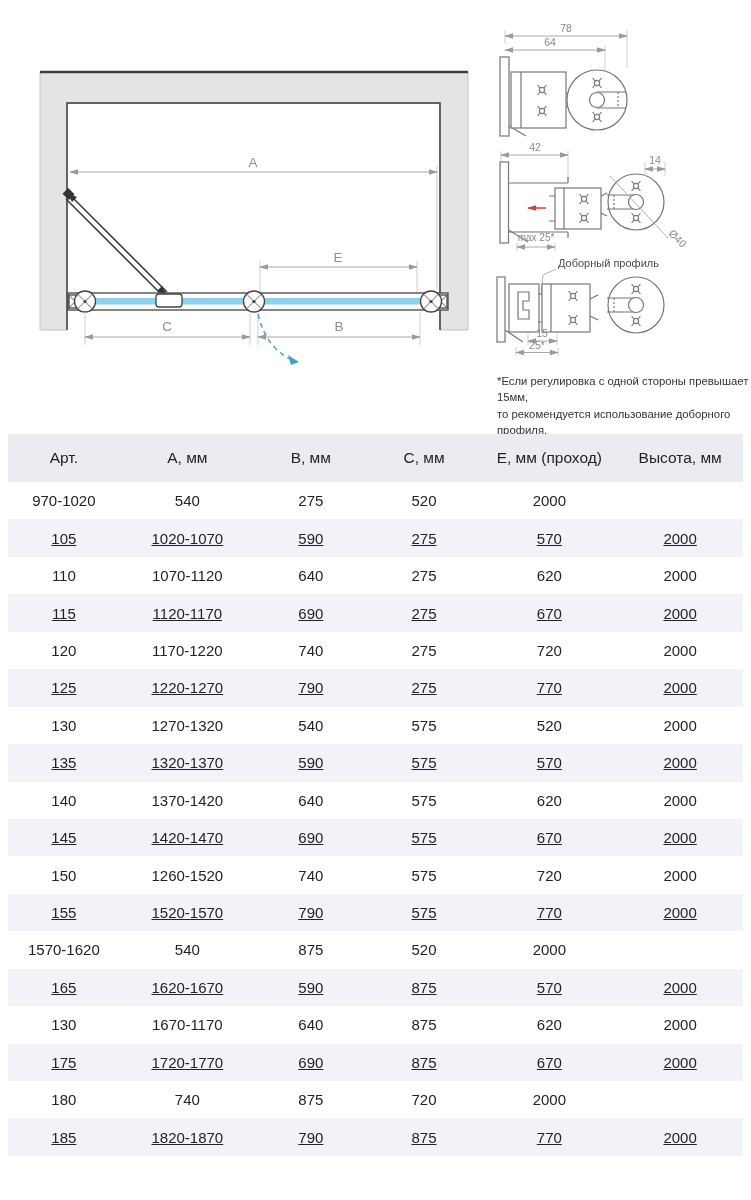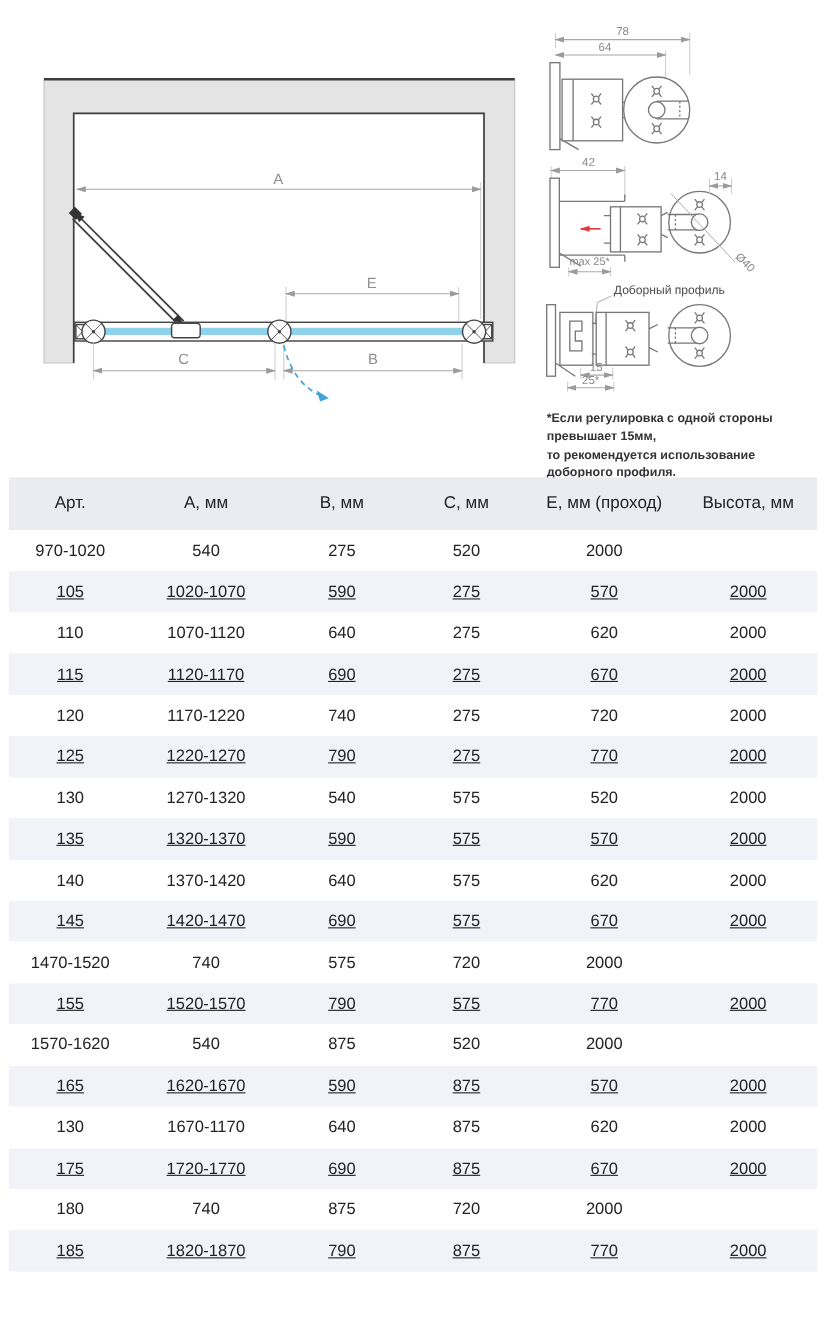--- a/index.html
+++ b/index.html
@@ -16,21 +16,21 @@
     --text-dark:#232325;
   }
   html,body{margin:0;padding:0;background:#fff;}
   .page{position:relative;width:751px;height:1200px;background:#fff;overflow:hidden;
         font-family:"Liberation Sans",sans-serif;}
   .drawing-area{position:absolute;left:0;top:0;width:751px;height:434px;}
   #door-svg{position:absolute;left:0;top:0;}
   #profiles-svg{position:absolute;left:480px;top:0;}
   .footnote{position:absolute;left:497px;top:373px;width:252px;
             font-size:11.3px;line-height:1.45;color:#333;}
-  .footnote span{display:block;font-weight:bold;}
+  .footnote span{display:block;}
 
   
   .wall{fill:var(--wall-fill);stroke:#c4c4c4;stroke-width:1;}
   .dark{stroke:var(--line-dark);fill:none;}
   .dimline{stroke:var(--dim-gray);stroke-width:1;fill:none;}
   .guide{stroke:#cfcfcf;stroke-width:1;fill:none;}
   .dimlabel{fill:var(--dim-text);font-size:13.5px;font-family:"Liberation Sans",sans-serif;}
   .pdim{fill:#8a8a8a;font-size:10.5px;font-family:"Liberation Sans",sans-serif;}
   .psmall{fill:#8a8a8a;font-size:10px;font-family:"Liberation Sans",sans-serif;}
   .plabel{fill:#4a4a4a;font-size:11px;font-family:"Liberation Sans",sans-serif;}
@@ -365,21 +365,22 @@
     </div>
         <div class="tr alt">
       <div class="td">145</div>
       <div class="td">1420-1470</div>
       <div class="td">690</div>
       <div class="td">575</div>
       <div class="td">670</div>
       <div class="td">2000</div>
     </div>
         <div class="tr">
-      <div class="td">1470-1520</div>
+      <div class="td">150</div>
+      <div class="td">1260-1520</div>
       <div class="td">740</div>
       <div class="td">575</div>
       <div class="td">720</div>
       <div class="td">2000</div>
     </div>
         <div class="tr alt">
       <div class="td">155</div>
       <div class="td">1520-1570</div>
       <div class="td">790</div>
       <div class="td">575</div>

